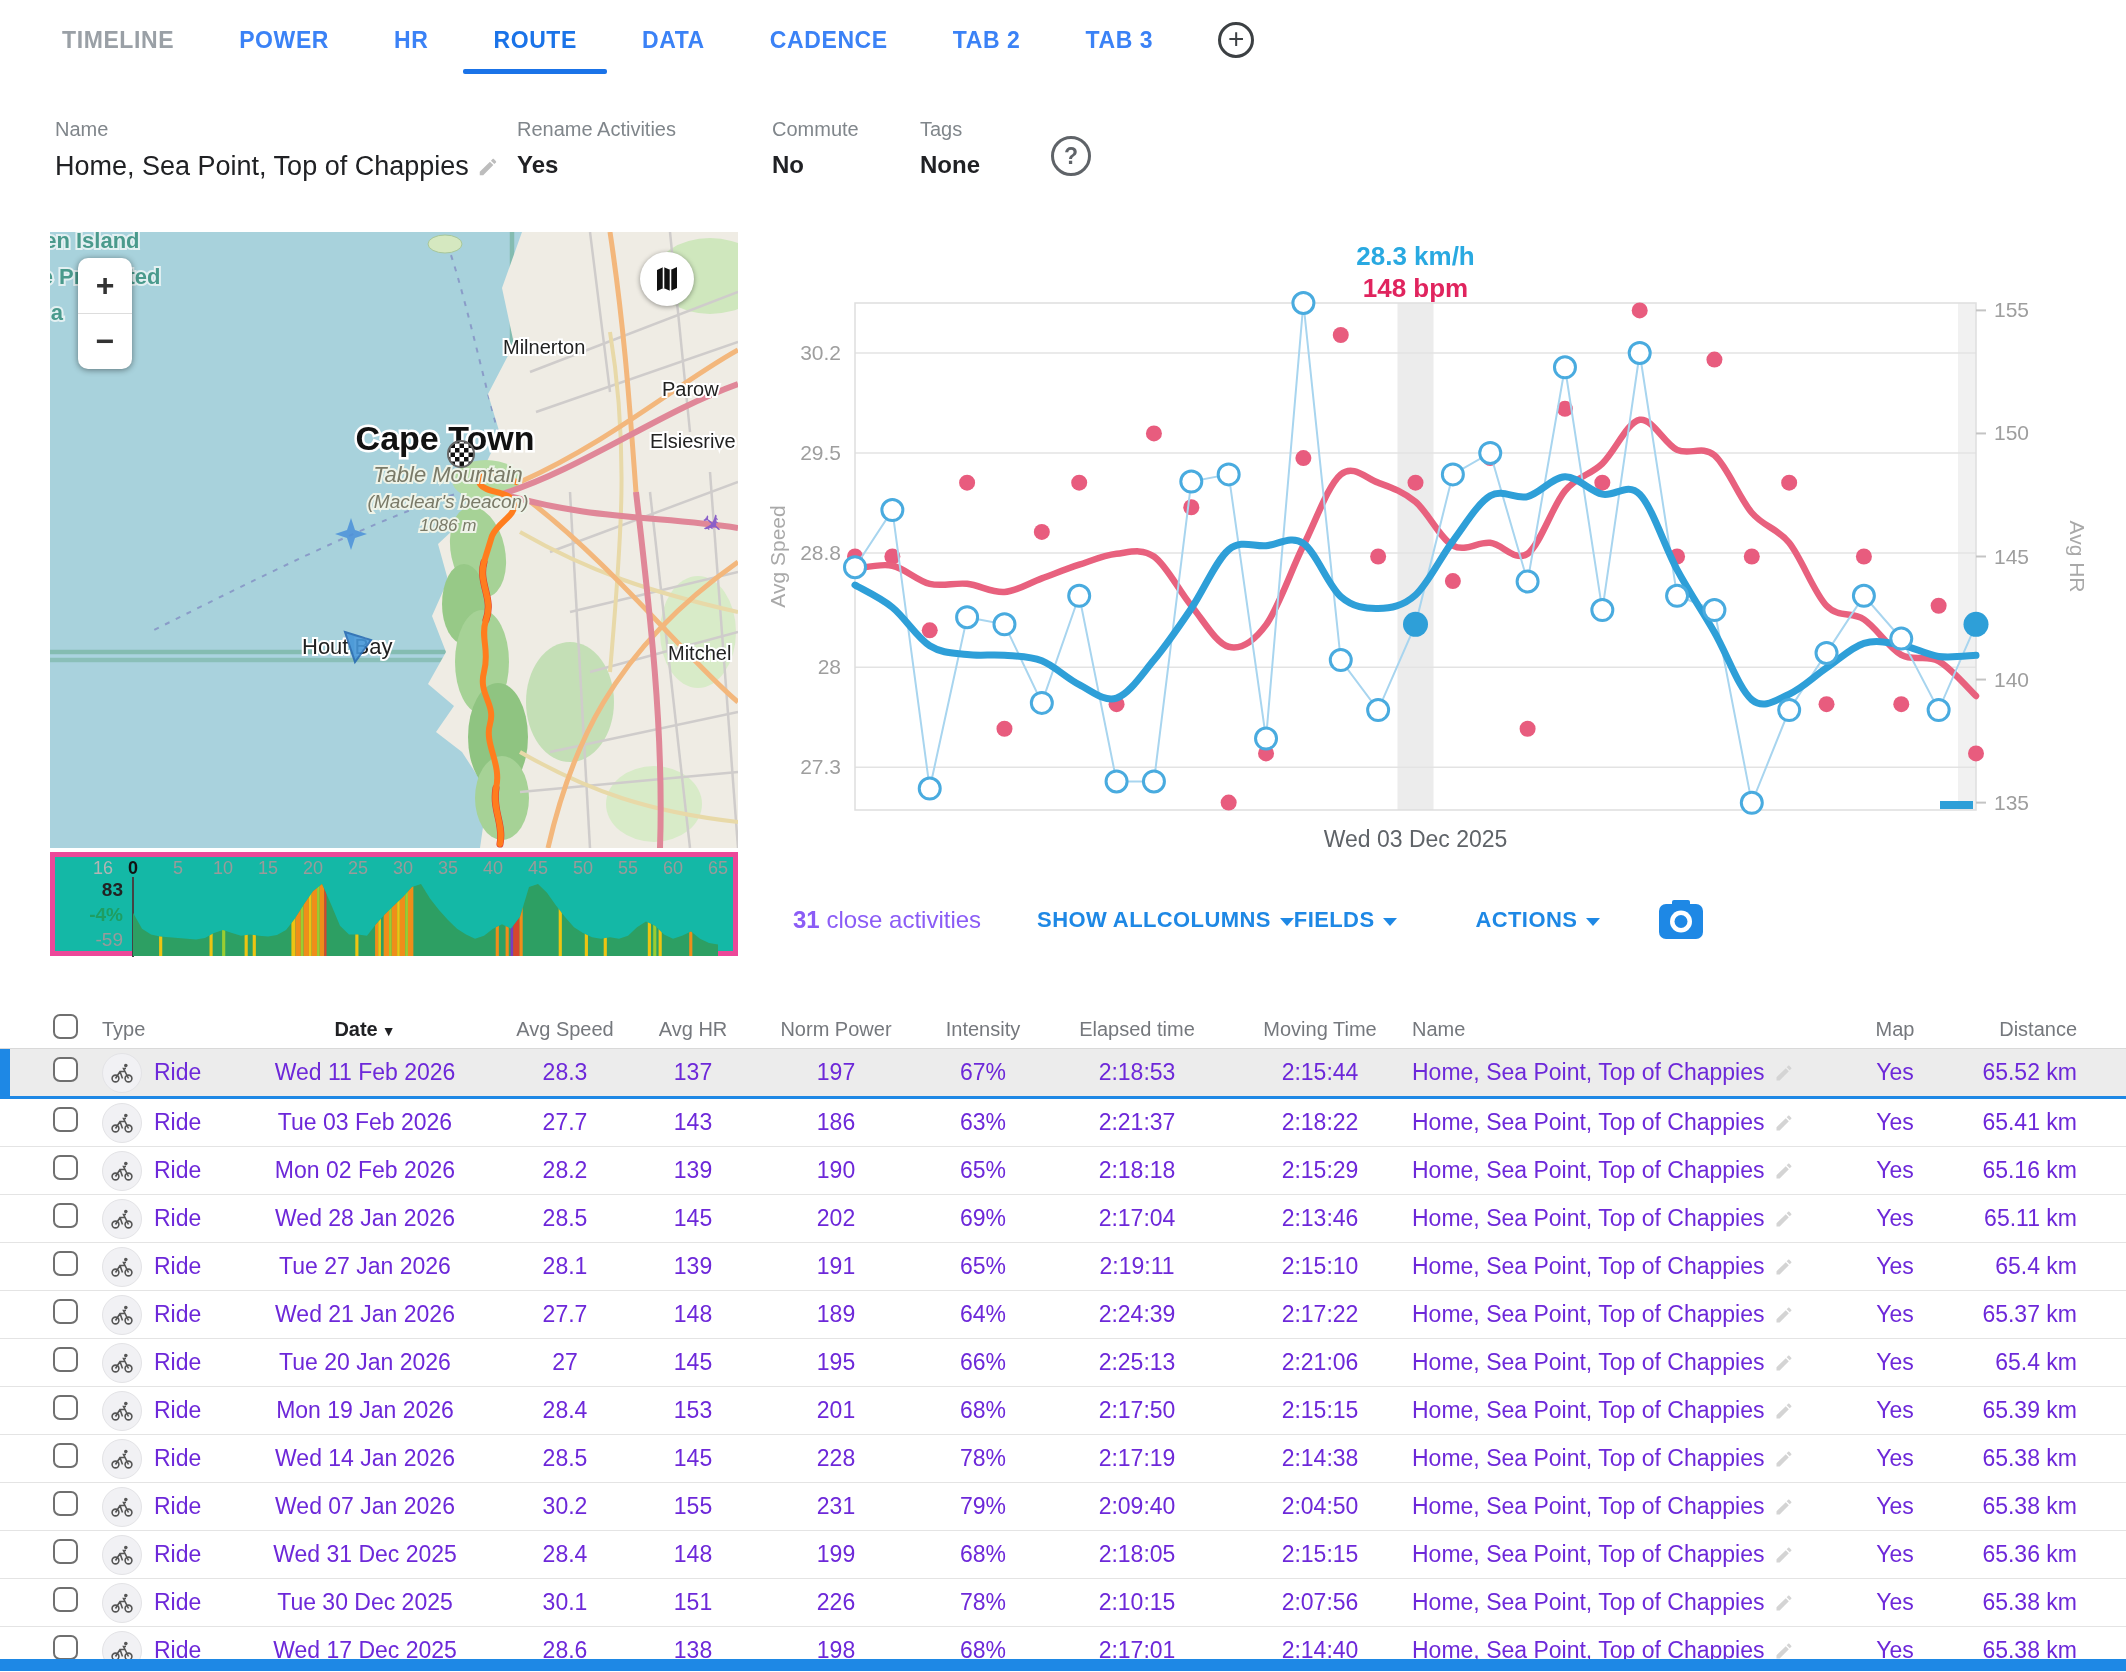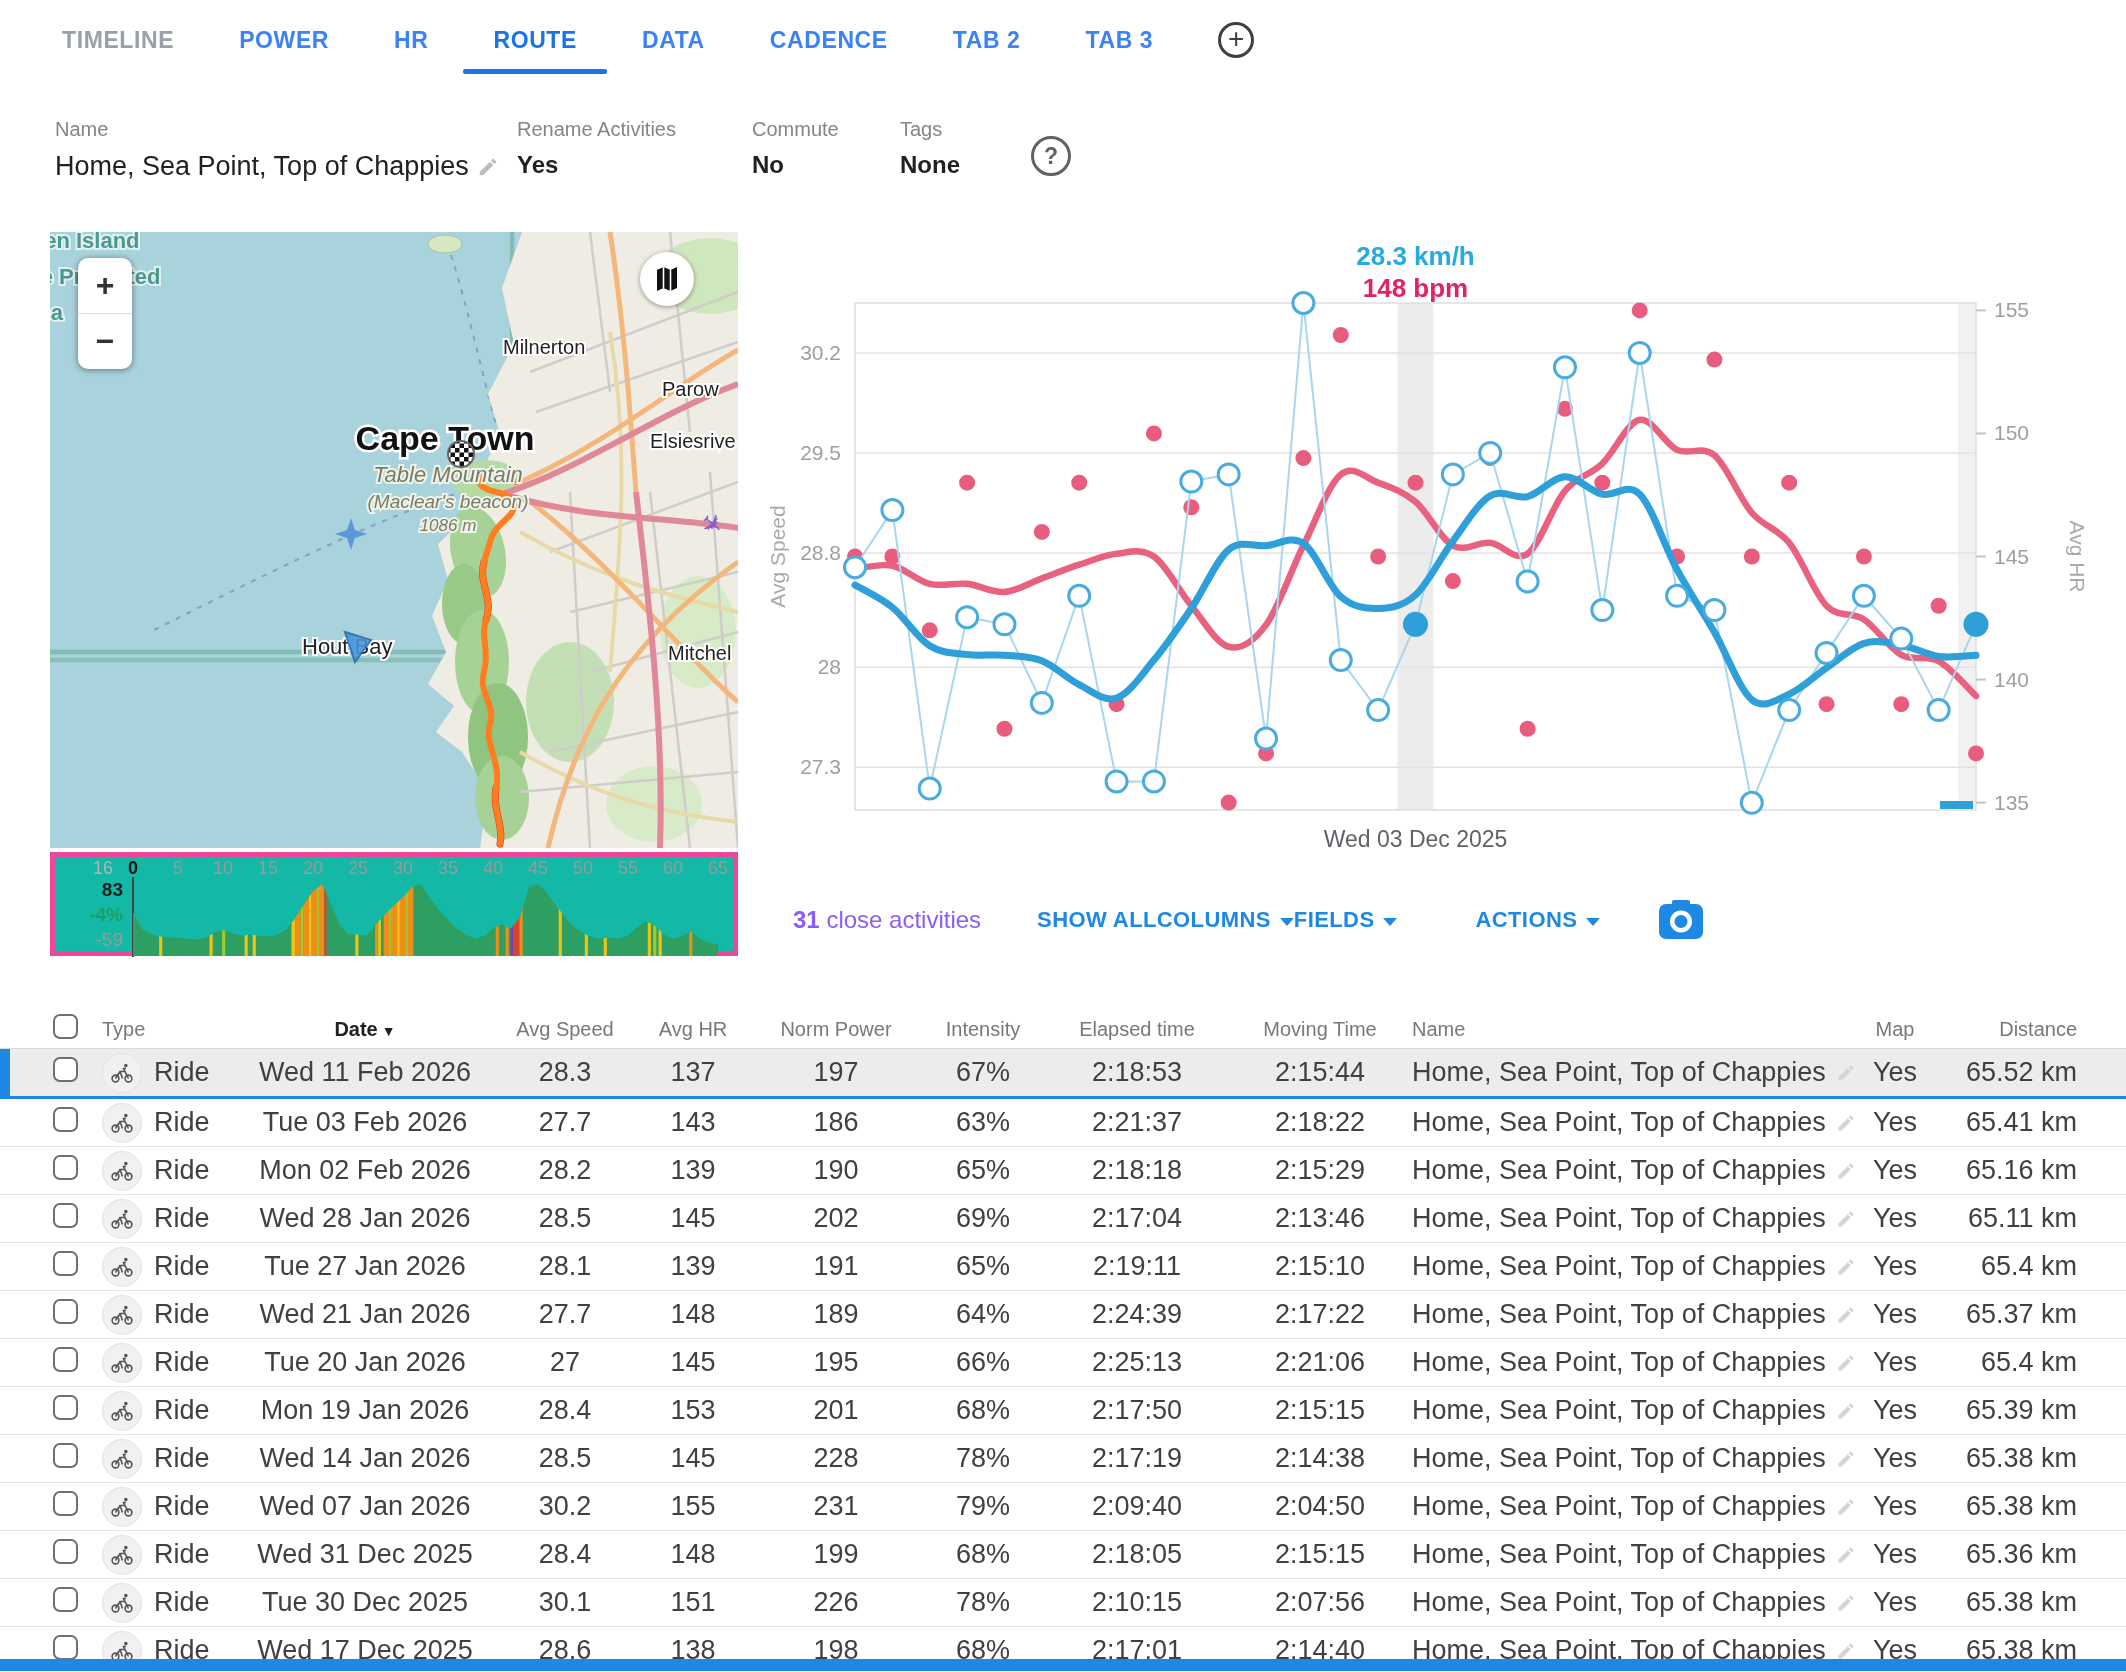--- a/index.html
+++ b/index.html
@@ -17,21 +17,21 @@
   .addtab{width:36px;height:36px;border:3px solid #3c4043;border-radius:50%;display:flex;
        align-items:center;justify-content:center;font-size:28px;font-weight:400;color:#3c4043;
        box-sizing:border-box;cursor:pointer;line-height:1;padding-bottom:3px;}
   
   .meta{position:absolute;left:55px;top:118px;display:flex;align-items:flex-start;}
   .meta .lab{font-size:20px;color:#80868b;margin-bottom:10px;}
   .meta .val{font-size:27px;color:#202124;font-weight:500;display:flex;align-items:center;gap:8px;}
   .meta .val.small{font-size:24px;font-weight:700;}
   .m-name{width:462px;}
   .m-ren{width:235px;}
-  .m-com{width:148px;}
+  .m-com{width:148px;margin-left:20px;}
   .m-tag{width:115px;}
   .help{width:40px;height:40px;border:3px solid #5f6368;border-radius:50%;display:flex;align-items:center;
         justify-content:center;font-size:23px;font-weight:700;color:#5f6368;box-sizing:border-box;margin-top:18px;margin-left:16px;cursor:pointer;}
   
   .map-wrap{position:absolute;left:50px;top:232px;width:688px;height:616px;background:#aad3df;overflow:hidden;}
   .zoomctl{position:absolute;left:28px;top:26px;width:54px;background:#fff;border-radius:10px;
            box-shadow:0 1px 6px rgba(0,0,0,.45);overflow:hidden;z-index:5;}
   .zoomctl .zb{width:54px;height:55px;display:flex;align-items:center;justify-content:center;
            font-size:32px;font-weight:700;color:#333;cursor:pointer;}
   .zoomctl .zb:first-child{border-bottom:1px solid #ddd;}
@@ -52,21 +52,21 @@
   .toolbar{position:absolute;left:740px;top:888px;width:1386px;height:64px;display:flex;align-items:center;}
   .toolbar .count{font-size:24px;color:#8b5cf6;margin-left:53px;}
   .toolbar .count b{font-weight:700;}
   .toolbar .lnk{font-size:22px;font-weight:700;letter-spacing:.4px;color:#1e88e5;cursor:pointer;display:flex;align-items:center;}
   .caret{display:inline-block;width:0;height:0;border-left:7px solid transparent;border-right:7px solid transparent;
          border-top:8px solid #1e88e5;margin-left:9px;margin-top:3px;}
   .cambtn{margin-left:58px;cursor:pointer;display:flex;align-items:center;}
   
   .table{position:absolute;left:0;top:1010px;width:2126px;}
   .trow{display:grid;grid-template-columns:90px 160px 230px 170px 86px 200px 94px 214px 152px 460px 78px 192px;
-        align-items:center;height:47px;border-bottom:1px solid #e4e4e4;font-size:27px;color:#404040;position:relative;background:#fff;cursor:pointer;}
+        align-items:center;height:47px;border-bottom:1px solid #e4e4e4;font-size:23px;color:#6d28d9;position:relative;background:#fff;cursor:pointer;}
   .thead{height:38px;border-bottom:1px solid #d9d9d9;font-size:20px;color:#75787d;cursor:default;}
   .thead .c{font-weight:400;}
   .c{text-align:center;}
   .c.left{text-align:left;}
   .c.right{text-align:right;padding-right:49px;box-sizing:border-box;}
   .c.namec{padding-left:16px;box-sizing:border-box;display:flex;align-items:center;gap:10px;overflow:hidden;white-space:nowrap;}
   .c.typec{display:flex;align-items:center;gap:12px;padding-left:12px;box-sizing:border-box;}
   .sorthdr{color:#202124;font-weight:700;}
   .sortarrow{font-size:14px;color:#202124;margin-left:4px;}
   .cbx{display:inline-block;width:25px;height:25px;border:2.5px solid #6f6f6f;border-radius:7px;box-sizing:border-box;

